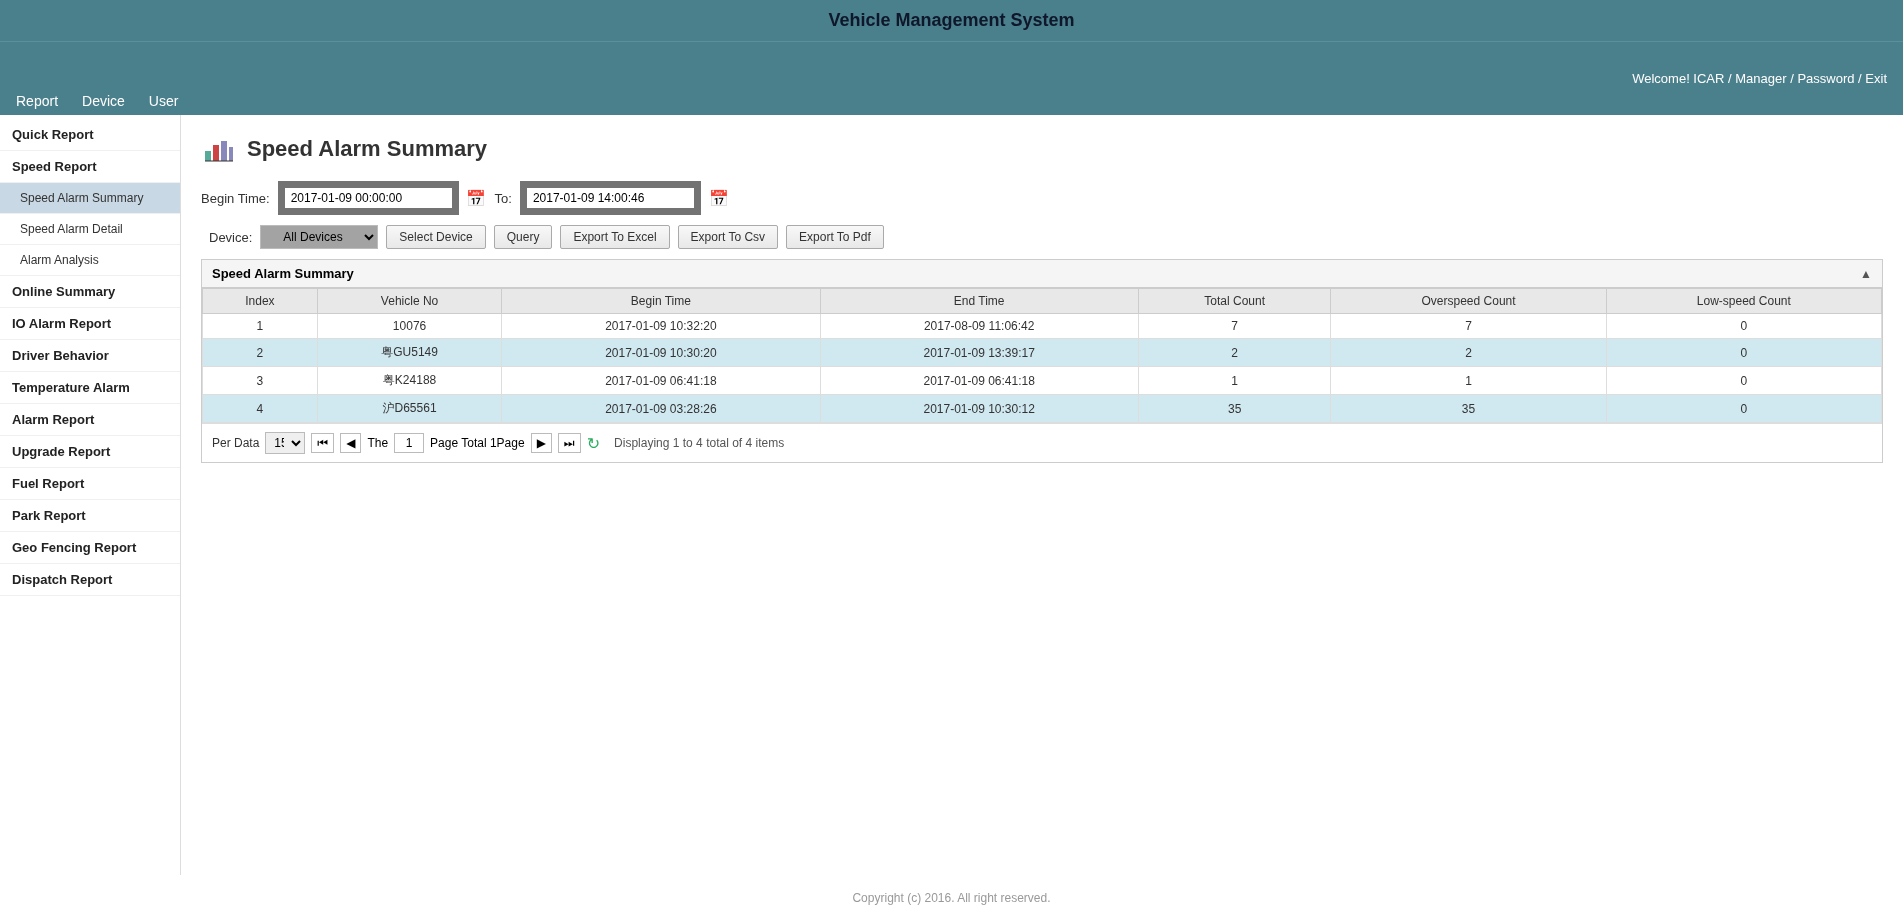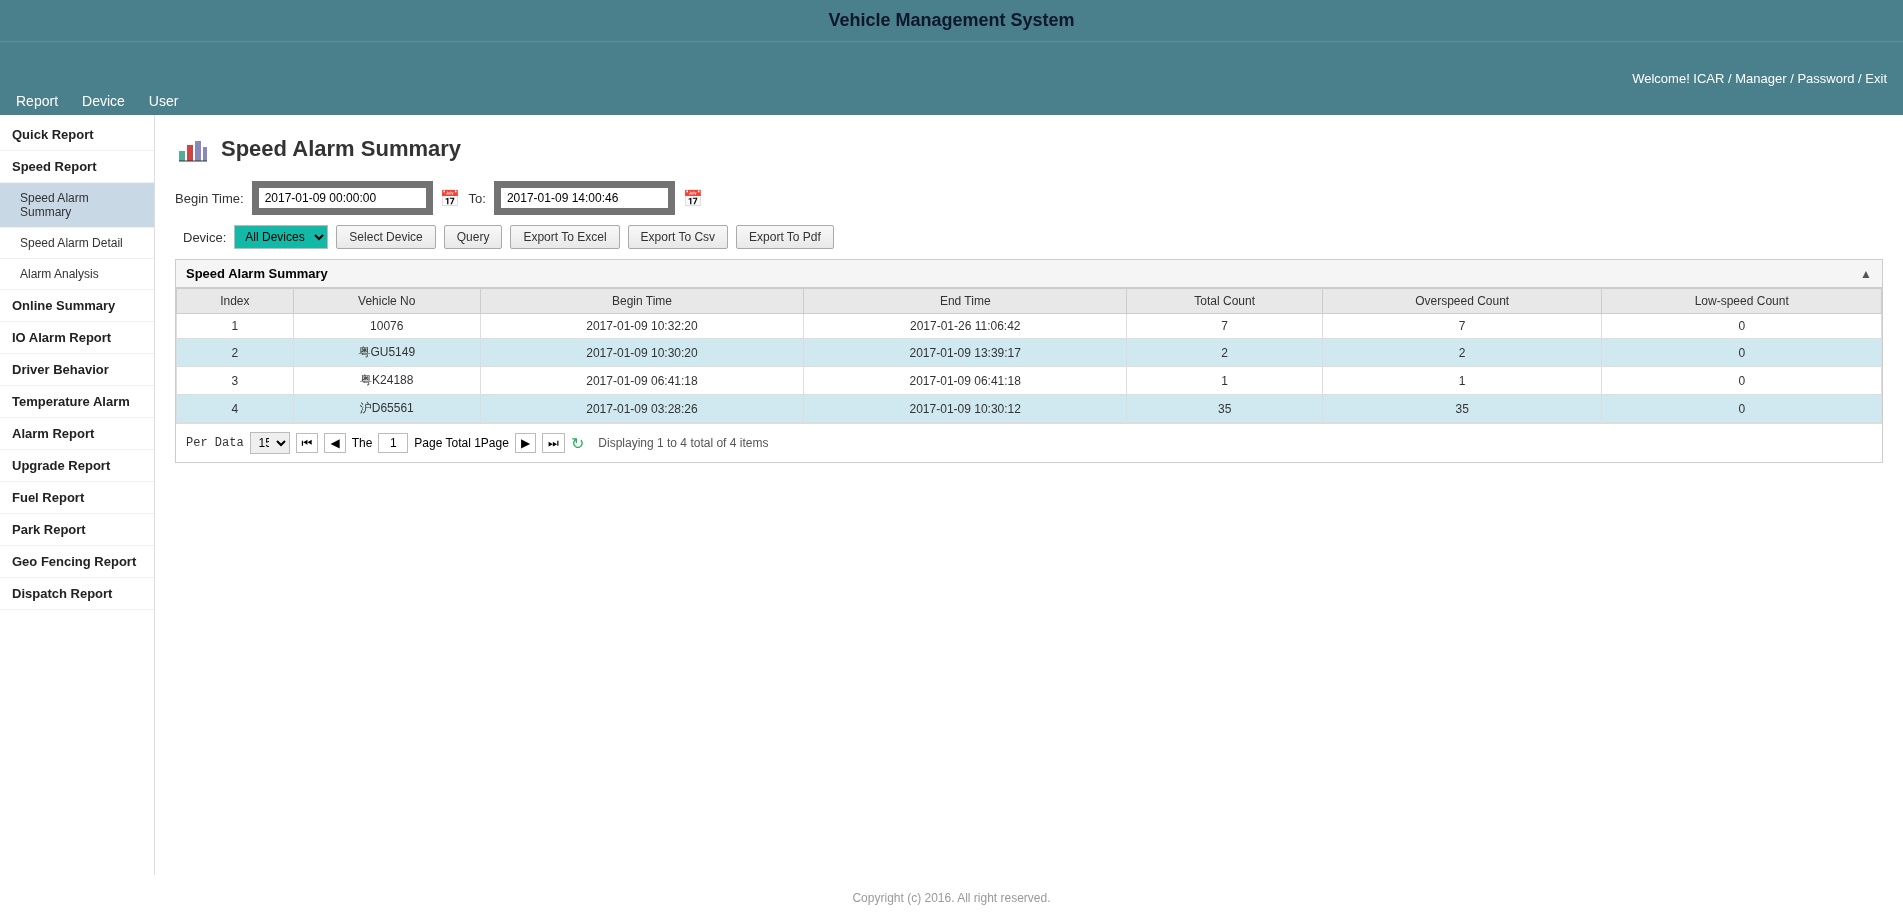--- a/index.html
+++ b/index.html
@@ -39,21 +39,21 @@
     }
 
     
     .main-layout {
       display: flex;
       flex: 1;
     }
 
     
     .sidebar {
-      width: 155px;
+      width: 181px;
       background: white;
       border-right: 1px solid #ddd;
       padding-top: 4px;
       flex-shrink: 0;
     }
     .sidebar-item {
       padding: 8px 12px;
       cursor: pointer;
       font-size: 13px;
       color: #222;
@@ -116,23 +116,23 @@
       min-width: 140px;
     }
     .calendar-icon {
       font-size: 16px;
       cursor: pointer;
       color: #c0392b;
     }
     .filter-device-label { color: #333; margin-left: 8px; }
     .device-select {
       border: 1px solid #bbb;
-      padding: 3px 6px;
-      font-size: 12px;
-      background: #14b8a6;
+      padding: 3px 18px;
+      font-size: 12px;
+      background: #a3a3a3;
     }
     .btn {
       border: 1px solid #aaa;
       padding: 4px 12px;
       font-size: 12px;
       background: linear-gradient(to bottom, #f8f8f8, #e8e8e8);
       cursor: pointer;
       border-radius: 2px;
       color: #333;
     }
@@ -183,21 +183,21 @@
     
     .pagination {
       display: flex;
       align-items: center;
       gap: 6px;
       padding: 8px 10px;
       border-top: 1px solid #ddd;
       font-size: 12px;
       background: white;
     }
-    .per-data-label { color: #333; font-family: Liberation Mono, monospace; }
+    .per-data-label { color: #333; }
     .per-data-select {
       border: 1px solid #bbb;
       padding: 2px 4px;
       font-size: 12px;
       width: 40px;
     }
     .pag-btn {
       border: 1px solid #bbb;
       background: white;
       padding: 2px 5px;
@@ -309,21 +309,21 @@
             <th>Total Count</th>
             <th>Overspeed Count</th>
             <th>Low-speed Count</th>
           </tr>
         </thead>
         <tbody id="table-body">
         <tr>
               <td>1</td>
               <td>10076</td>
               <td>2017-01-09 10:32:20</td>
-              <td>2017-01-26 11:06:42</td>
+              <td>2017-08-09 11:06:42</td>
               <td>7</td>
               <td>7</td>
               <td>0</td>
             </tr>
             <tr class="highlight">
               <td>2</td>
               <td>粤GU5149</td>
               <td>2017-01-09 10:30:20</td>
               <td>2017-01-09 13:39:17</td>
               <td>2</td>

